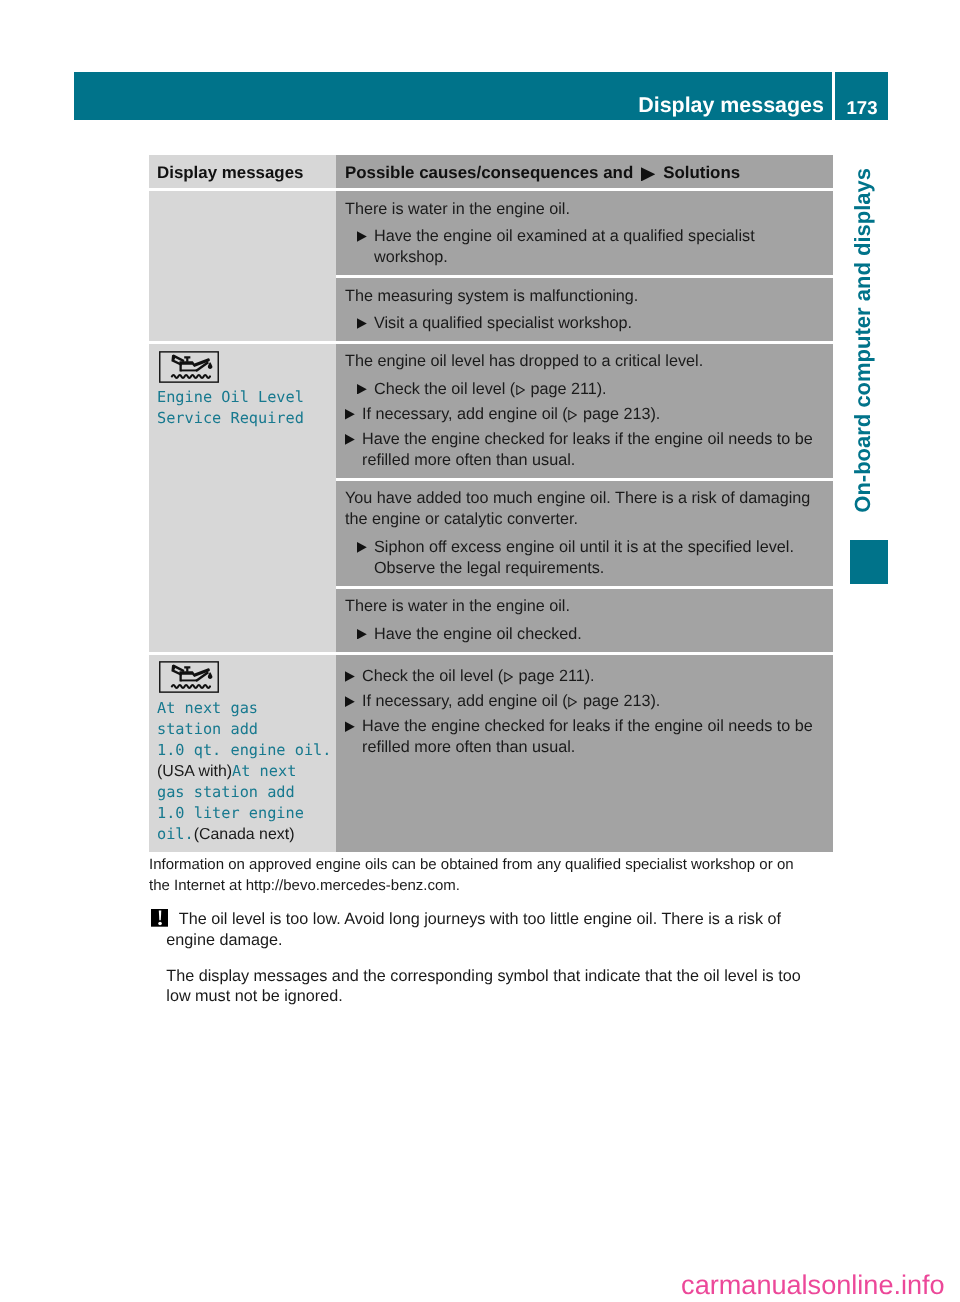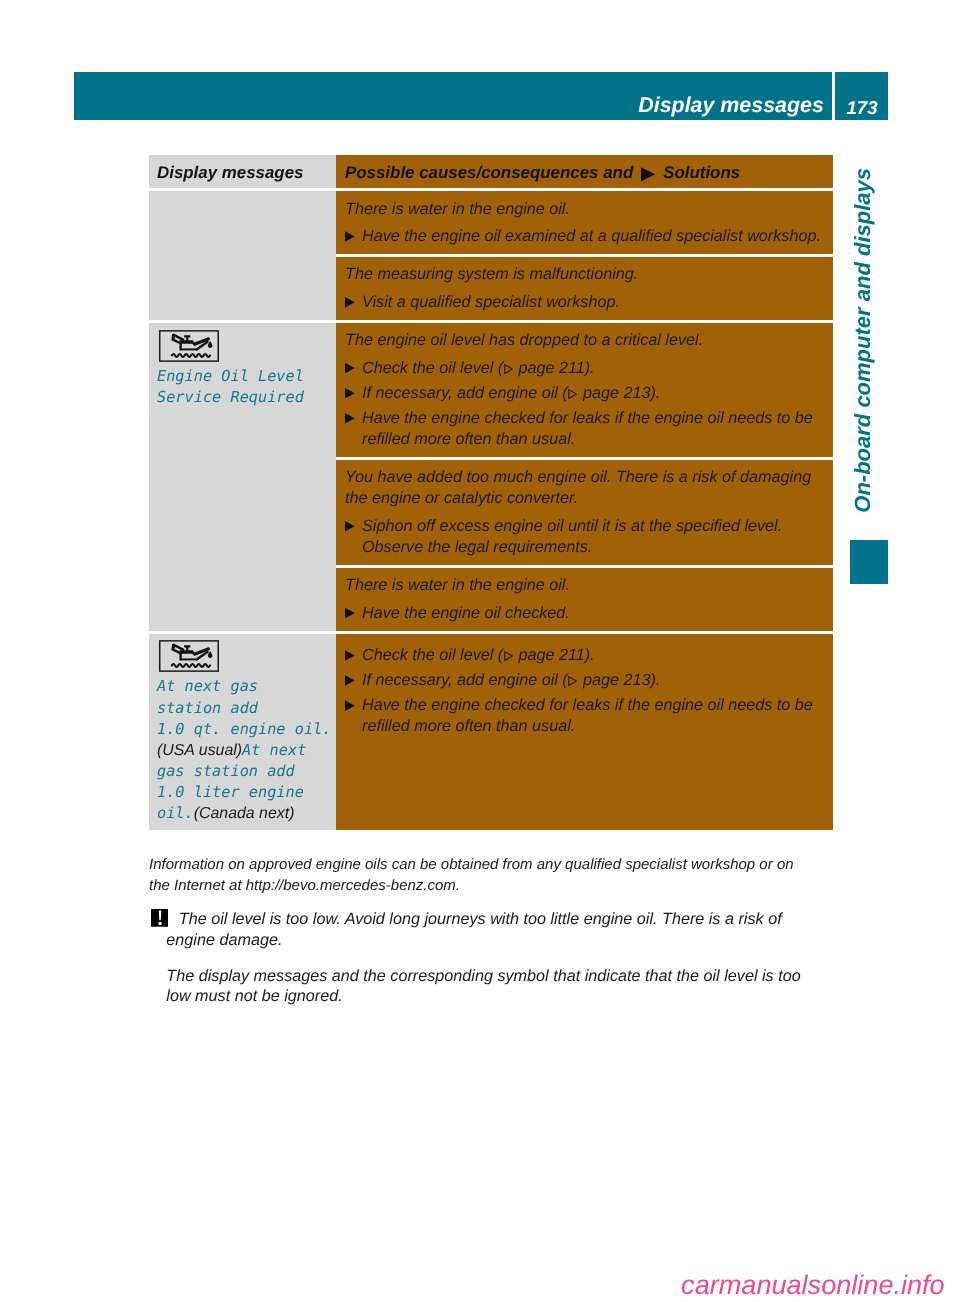--- a/index.html
+++ b/index.html
@@ -1,53 +1,53 @@
 <!DOCTYPE html>
 <html><head>
 <meta charset="utf-8">
 <style>
   html,body{margin:0;padding:0;}
   body{width:960px;height:1302px;background:#ffffff;font-family:"Liberation Sans",sans-serif;
        -webkit-font-smoothing:antialiased;text-rendering:geometricPrecision;}
-  .page{position:relative;width:960px;height:1302px;overflow:hidden;background:#fff;font-style:italic;}
+  .page{position:relative;width:960px;height:1302px;overflow:hidden;background:#fff;}
 
   
   .hdr{position:absolute;left:74px;top:72.2px;width:814px;height:47.9px;background:#00738a;}
   .hdr-title{position:absolute;left:0;top:0;width:749.8px;height:47.9px;line-height:67.5px;
              text-align:right;color:#ffffff;font-size:21.4px;font-weight:bold;}
   .hdr-sep{position:absolute;left:758px;top:0;width:2.5px;height:47.9px;background:#ffffff;}
   .hdr-page{position:absolute;left:760.5px;top:0;width:55.0px;height:62px;line-height:71.5px;
             text-align:center;color:#ffffff;font-size:18.6px;font-weight:bold;}
 
   
   .sidetab-label{position:absolute;left:850px;top:168px;writing-mode:vertical-rl;
       transform:rotate(180deg);transform-origin:center;color:#00738a;font-size:22px;
       font-weight:bold;white-space:nowrap;line-height:26px;}
   .sidemark{position:absolute;left:849.7px;top:540.3px;width:38.7px;height:44.1px;background:#00738a;}
 
   
   .tbl{position:absolute;left:149px;top:155px;width:684px;}
   .row{display:flex;width:684px;align-items:stretch;}
   .c1{width:187px;flex:0 0 187px;background:#d7d7d7;border-top:3.2px solid #fff;}
-  .c2{width:497px;flex:0 0 497px;background:#a16207;border-top:3.2px solid #fff;}
+  .c2{width:497px;flex:0 0 497px;background:#a3a3a3;border-top:3.2px solid #fff;}
   .row:first-child .c1,.row:first-child .c2{border-top:0;}
   .c1.nosep{border-top-color:#d7d7d7;}
   .c1 .inner{padding:6.8px 9px 6.3px 8px;}
   .oilsym{margin-left:2.2px;}
   .c2 .inner{padding:7.4px 9px 6.9px 9px;}
   .hdrow .c1 .inner,.hdrow .c2 .inner{padding-top:7.2px;padding-bottom:5.0px;line-height:21.1px;
         font-weight:bold;font-size:16.9px;color:#111111;}
   .hdbu{display:inline-block;width:14.4px;height:14.3px;vertical-align:baseline;
          position:relative;top:3.3px;margin:0 3.2px 0 3.0px;
          background:#111;-webkit-clip-path:polygon(0 0,100% 50%,0 100%);clip-path:polygon(0 0,100% 50%,0 100%);}
 
   .cause{font-size:16.2px;color:#1a1a1a;line-height:21.1px;}
   .sol{font-size:16.2px;color:#1a1a1a;line-height:21.1px;margin-top:4px;
        padding-left:17px;text-indent:-17px;}
-  .cause + .sol{margin-top:6.3px;}
+  .cause + .sol{margin-top:6.3px;margin-left:12px;}
   .sol .bu{display:inline-block;width:9.8px;height:10.6px;vertical-align:baseline;
            position:relative;top:0.8px;margin-right:7.2px;
            background:#111;-webkit-clip-path:polygon(0 0,100% 50%,0 100%);clip-path:polygon(0 0,100% 50%,0 100%);}
   .pgref{display:inline-block;width:9.1px;height:10.2px;vertical-align:baseline;
          position:relative;top:1.4px;margin:0 1.2px 0 0.4px;}
   .pgref svg{display:block;}
 
   .msgblk{margin-top:4.1px;font-family:"DejaVu Sans Mono",monospace;color:#17798f;
           font-size:15.25px;line-height:21.1px;width:172px;}
   .msgblk .nw{white-space:nowrap;}
@@ -168,21 +168,21 @@
 <g fill="#111">
 <path d="M50.0,10.4 h12.2 v4.2 h-3.9 v6.6 h-4.4 v-6.6 h-3.9 Z"></path>
 <path d="M40.6,20.2 h26.4 l3.2,4.6 l26.4,-10.2 c1.9,-0.7 3.5,0.2 4.1,1.9 c0.6,1.8 -0.2,3.4 -2.0,4.1 l-28.9,11.0 l-3.7,-4.8 h-25.5 Z"></path>
 <path d="M40.6,23.4 h4.6 v16.8 h-4.6 Z"></path>
 <path d="M42.0,36.4 h33.0 v3.8 h-33.0 Z"></path>
 <path d="M72.0,37.6 l24.3,-17.6 l2.8,3.9 l-24.3,17.6 Z"></path>
 <path d="M25.8,8.4 l3.5,-1.7 l21.3,11.0 l-2.1,4.4 l-16.4,-8.5 l-1.6,4.0 l14.2,6.9 l0,5.0 l-20.1,-9.6 Z"></path>
 </g>
 <path d="M101.4,21.6 c0,0 4.5,6.8 4.5,9.2 c0,2.5 -2.0,4.5 -4.5,4.5 c-2.5,0 -4.5,-2.0 -4.5,-4.5 c0,-2.4 4.5,-9.2 4.5,-9.2 Z" fill="#111"></path>
 <path d="M25.5,50.2 c2.15,-3.7 4.15,-3.7 6.3,0 c2.15,3.7 4.15,3.7 6.3,0 c2.15,-3.7 4.15,-3.7 6.3,0 c2.15,3.7 4.15,3.7 6.3,0 c2.15,-3.7 4.15,-3.7 6.3,0 c2.15,3.7 4.15,3.7 6.3,0 c2.15,-3.7 4.15,-3.7 6.3,0 c2.15,3.7 4.15,3.7 6.3,0 c2.15,-3.7 4.15,-3.7 6.3,0 c2.15,3.7 4.15,3.7 6.3,0 c2.15,-3.7 4.15,-3.7 6.3,0 c2.15,3.7 4.15,3.7 6.3,0" fill="none" stroke="#111" stroke-width="4.3" stroke-linecap="round"></path>
-</svg></span><div class="msgblk"><span class="mono">At next gas station add</span> <span class="mono nw">1.0 qt. engine oil.</span><span class="note">(USA usual)</span><span class="mono">At next gas station add</span> <span class="mono nw">1.0 liter engine</span> <span class="mono">oil.</span><span class="note">(Canada next)</span></div></div>
+</svg></span><div class="msgblk"><span class="mono">At next gas station add</span> <span class="mono nw">1.0 qt. engine oil.</span><span class="note">(USA with)</span><span class="mono">At next gas station add</span> <span class="mono nw">1.0 liter engine</span> <span class="mono">oil.</span><span class="note">(Canada next)</span></div></div>
         </div>
         <div class="c2">
           <div class="inner">
             <div class="sol"><span class="bu"></span>Check the oil level (<span class="pgref"><svg width="9.1" height="10.2" viewBox="0 0 91 102">
                   <path d="M8,6 L84,51 L8,96 Z" fill="none" stroke="#1a1a1a" stroke-width="11" stroke-linejoin="miter"></path>
                 </svg></span> page 211).</div>
             <div class="sol"><span class="bu"></span>If necessary, add engine oil (<span class="pgref"><svg width="9.1" height="10.2" viewBox="0 0 91 102">
                   <path d="M8,6 L84,51 L8,96 Z" fill="none" stroke="#1a1a1a" stroke-width="11" stroke-linejoin="miter"></path>
                 </svg></span> page 213).</div>
             <div class="sol"><span class="bu"></span>Have the engine checked for leaks if the engine oil needs to be refilled more often than usual.</div>

